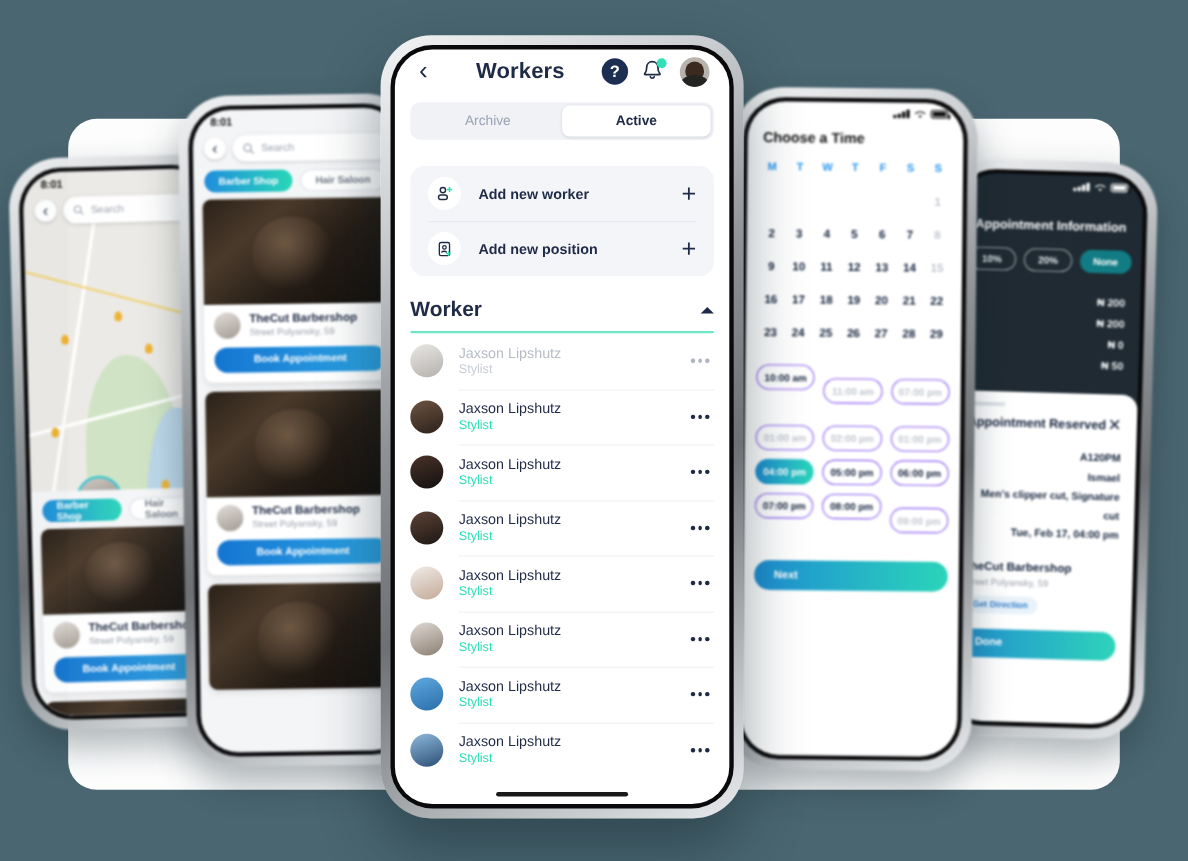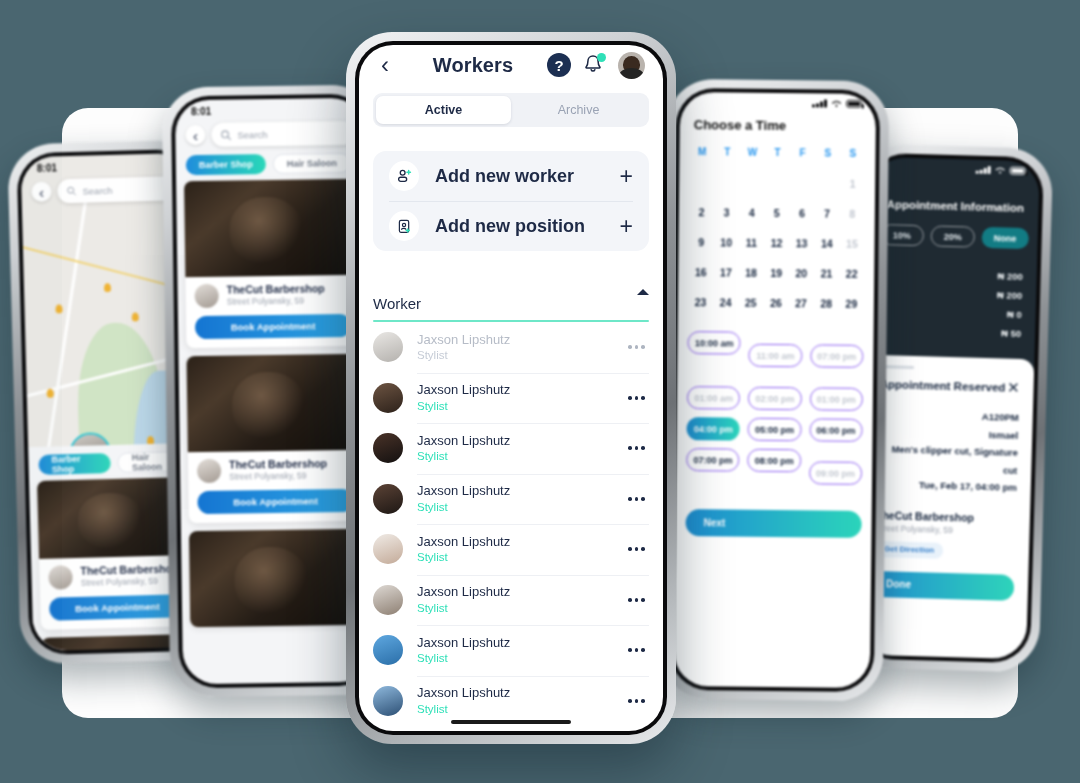--- a/index.html
+++ b/index.html
@@ -101,27 +101,27 @@
     margin: 24px 14px 0 14px; background:#f3f5f9; border-radius:13px;
   }
   .addrow { display:flex; align-items:center; height:50px; padding: 0 16px; position:relative; }
   .addrow + .addrow::before {
     content:""; position:absolute; left:16px; right:16px; top:0; height:1px; background:#e3e7ee;
   }
   .addrow .circ {
     width:30px;height:30px;border-radius:50%;background:#fff;
     display:flex;align-items:center;justify-content:center;margin-right:16px;flex:0 0 auto;
   }
-  .addrow .lbl { flex:1; font-size:18px; font-weight:700; color:#1e2a46; }
+  .addrow .lbl { flex:1; font-size:13px; font-weight:700; color:#1e2a46; }
   .addrow .plus { font-size:23px; color:#1e2a46; font-weight:300; line-height:1; }
 
   
   .wsec { margin: 20px 14px 0 14px; }
   .whead { display:flex; align-items:center; justify-content:space-between; padding-bottom:8px; }
-  .whead .t { font-size:15px; font-weight:400; color:#1e2a46;margin-top:24px; }
+  .whead .t { font-size:19px; font-weight:700; color:#1e2a46; }
   .caret { width:0;height:0;border-left:6px solid transparent;border-right:6px solid transparent;border-bottom:6px solid #1e2a46; }
   .wrule { height:2px; background:#6ee7c8; border-radius:2px; }
 
   .wrow { display:flex; align-items:center; height:50.5px; position:relative; }
   .wrow + .wrow::before { content:""; position:absolute; left:44px; right:0; top:0; height:1px; background:#eef0f4; }
   .wrow .av { width:30px;height:30px;border-radius:50%;margin-right:14px;flex:0 0 auto; overflow:hidden; position:relative; background:#ddd;}
   .wrow .txt { flex:1; }
   .wrow .nm { font-size:13px; font-weight:400; color:#1e2a46; line-height:1.28; }
   .wrow .ro { font-size:11.5px; color:#2fe0b8; line-height:1.28; }
   .wrow.muted .nm { color:#b6bcc7; }
@@ -480,22 +480,22 @@
         </svg>
         <span class="dot"></span>
       </div>
       <div class="avatar-hd">
             <span class="h"></span>
             <span class="b"></span>
           </div>
     </div>
 
     <div class="tabs">
+      <div class="tab">Archive</div>
       <div class="tab active">Active</div>
-      <div class="tab">Archive</div>
     </div>
 
     <div class="addcard">
       <div class="addrow">
         <div class="circ">
           <svg width="17" height="17" viewBox="0 0 22 22">
             <circle cx="8.6" cy="6.2" r="3.1" fill="none" stroke="#1e2a46" stroke-width="1.7"></circle>
             <rect x="3.4" y="12" width="10.4" height="5.4" rx="2.7" fill="none" stroke="#1e2a46" stroke-width="1.7"></rect>
             <path d="M16.4 3.2v4.6M14.1 5.5h4.6" stroke="#2fe0b8" stroke-width="1.9" stroke-linecap="round"></path>
           </svg>

